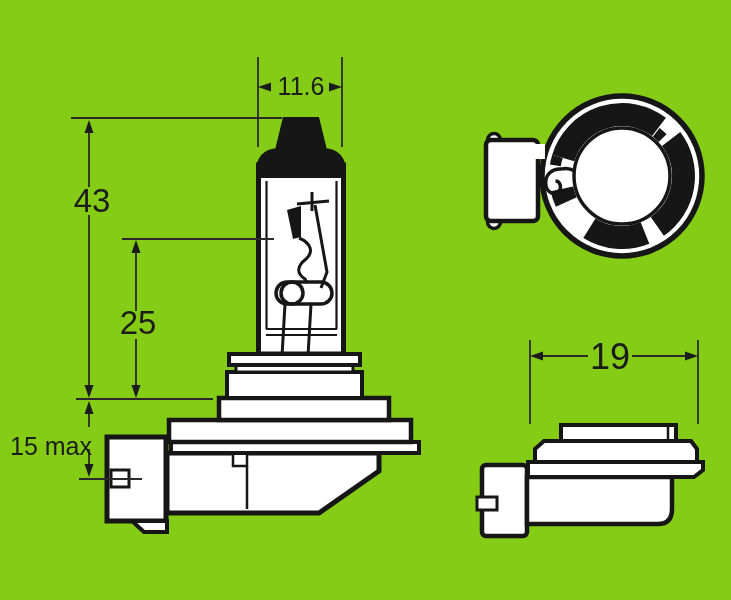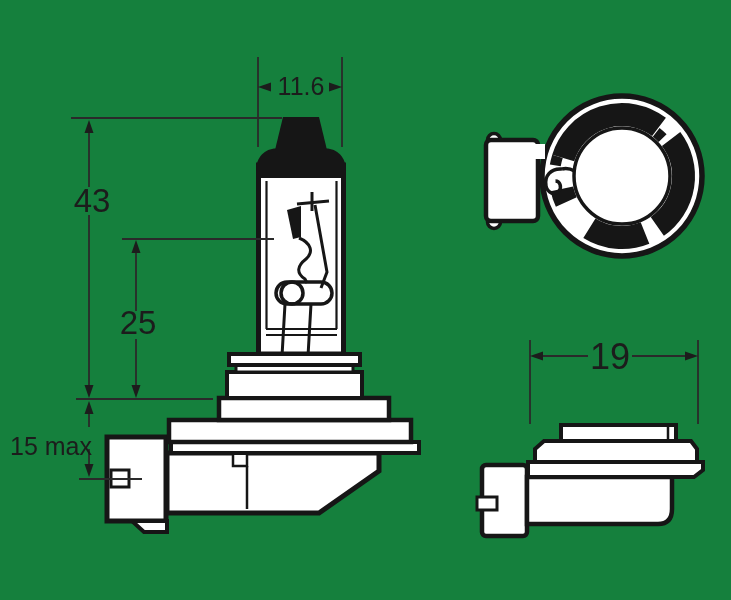--- a/index.html
+++ b/index.html
@@ -1,16 +1,16 @@
 <!DOCTYPE html>
 <html><head>
 <meta charset="utf-8">
 <style>
   html,body{margin:0;padding:0;background:#ffffff;}
-  .canvas{position:relative;width:731px;height:600px;background:#15803d;overflow:hidden;
+  .canvas{position:relative;width:731px;height:600px;background:#84cc16;overflow:hidden;
           font-family:"Liberation Sans", sans-serif;}
   svg{display:block;}
   .part{fill:#ffffff;stroke:#161616;}
   .solid{fill:#161616;stroke:none;}
   .wire{fill:none;stroke:#161616;}
   .dimline{fill:none;stroke:#2a2a2a;stroke-width:1.8;}
   .arrow{fill:#1c1c1c;stroke:none;}
   .dimtext{fill:#1c1c1c;}
 </style>
 </head>

